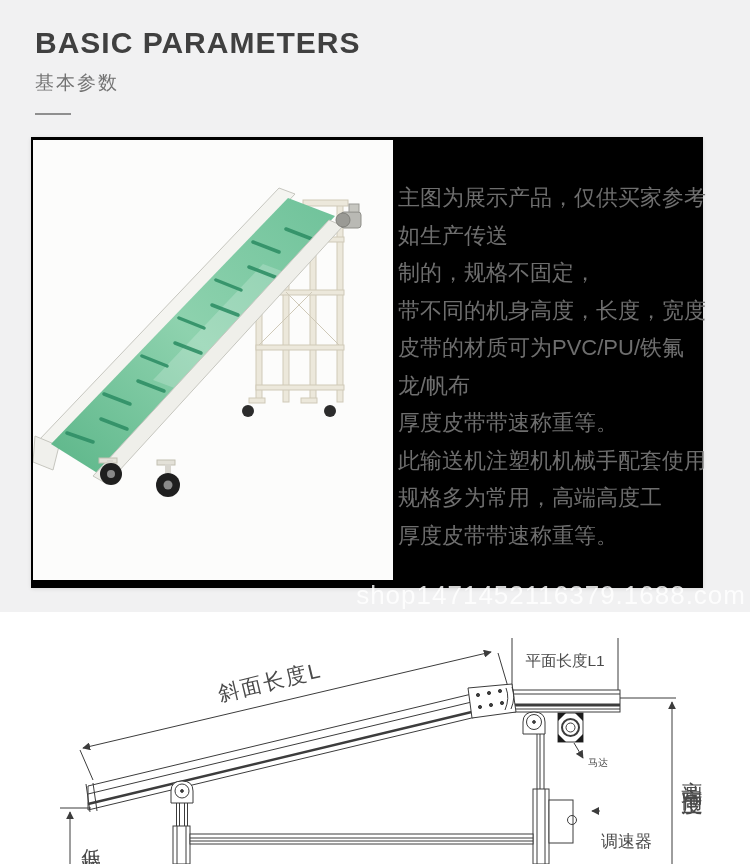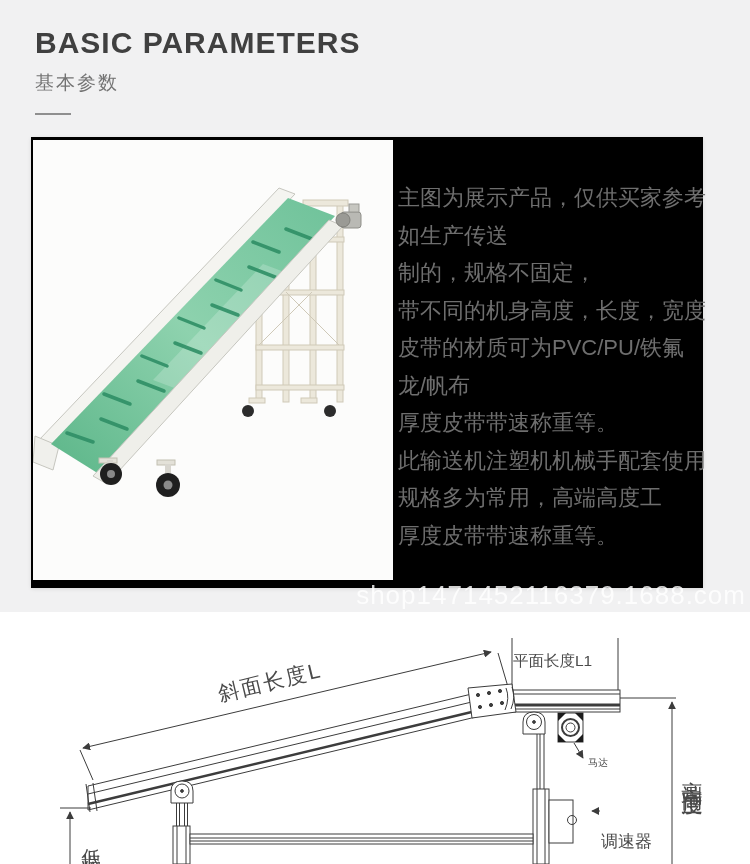--- a/index.html
+++ b/index.html
@@ -29,21 +29,21 @@
   
   .watermark{position:absolute;top:580px;right:4px;font-size:26px;letter-spacing:1px;
     color:rgba(255,255,255,0.82);z-index:5;}
 
   
   .diagram{position:absolute;left:0;top:612px;width:750px;height:252px;overflow:hidden;background:#fff;}
   .diagram svg{position:absolute;left:0;top:0;}
   .dlabel{position:absolute;color:#4a4a4a;white-space:nowrap;}
   .lbl-incline{left:205px;top:56px;width:130px;font-size:21px;letter-spacing:2px;
     transform:rotate(-13.5deg);transform-origin:center;text-align:center;}
-  .lbl-flat{left:513px;top:39px;width:104px;font-size:15.5px;}
+  .lbl-flat{left:513px;top:39px;width:104px;font-size:15.5px;text-align:center;}
   .lbl-motor{left:588px;top:144px;font-size:10px;}
   .lbl-speed{left:601px;top:190px;font-size:17px;margin-top:28px;}
   .lbl-high{left:678px;top:152px;font-size:21px;writing-mode:vertical-rl;letter-spacing:4px;}
   .lbl-low{left:78px;top:222px;font-size:19px;writing-mode:vertical-rl;letter-spacing:4px;}
 </style>
 </head>
 <body>
 
 <div class="top-section"></div>
 <div class="bottom-section"></div>

